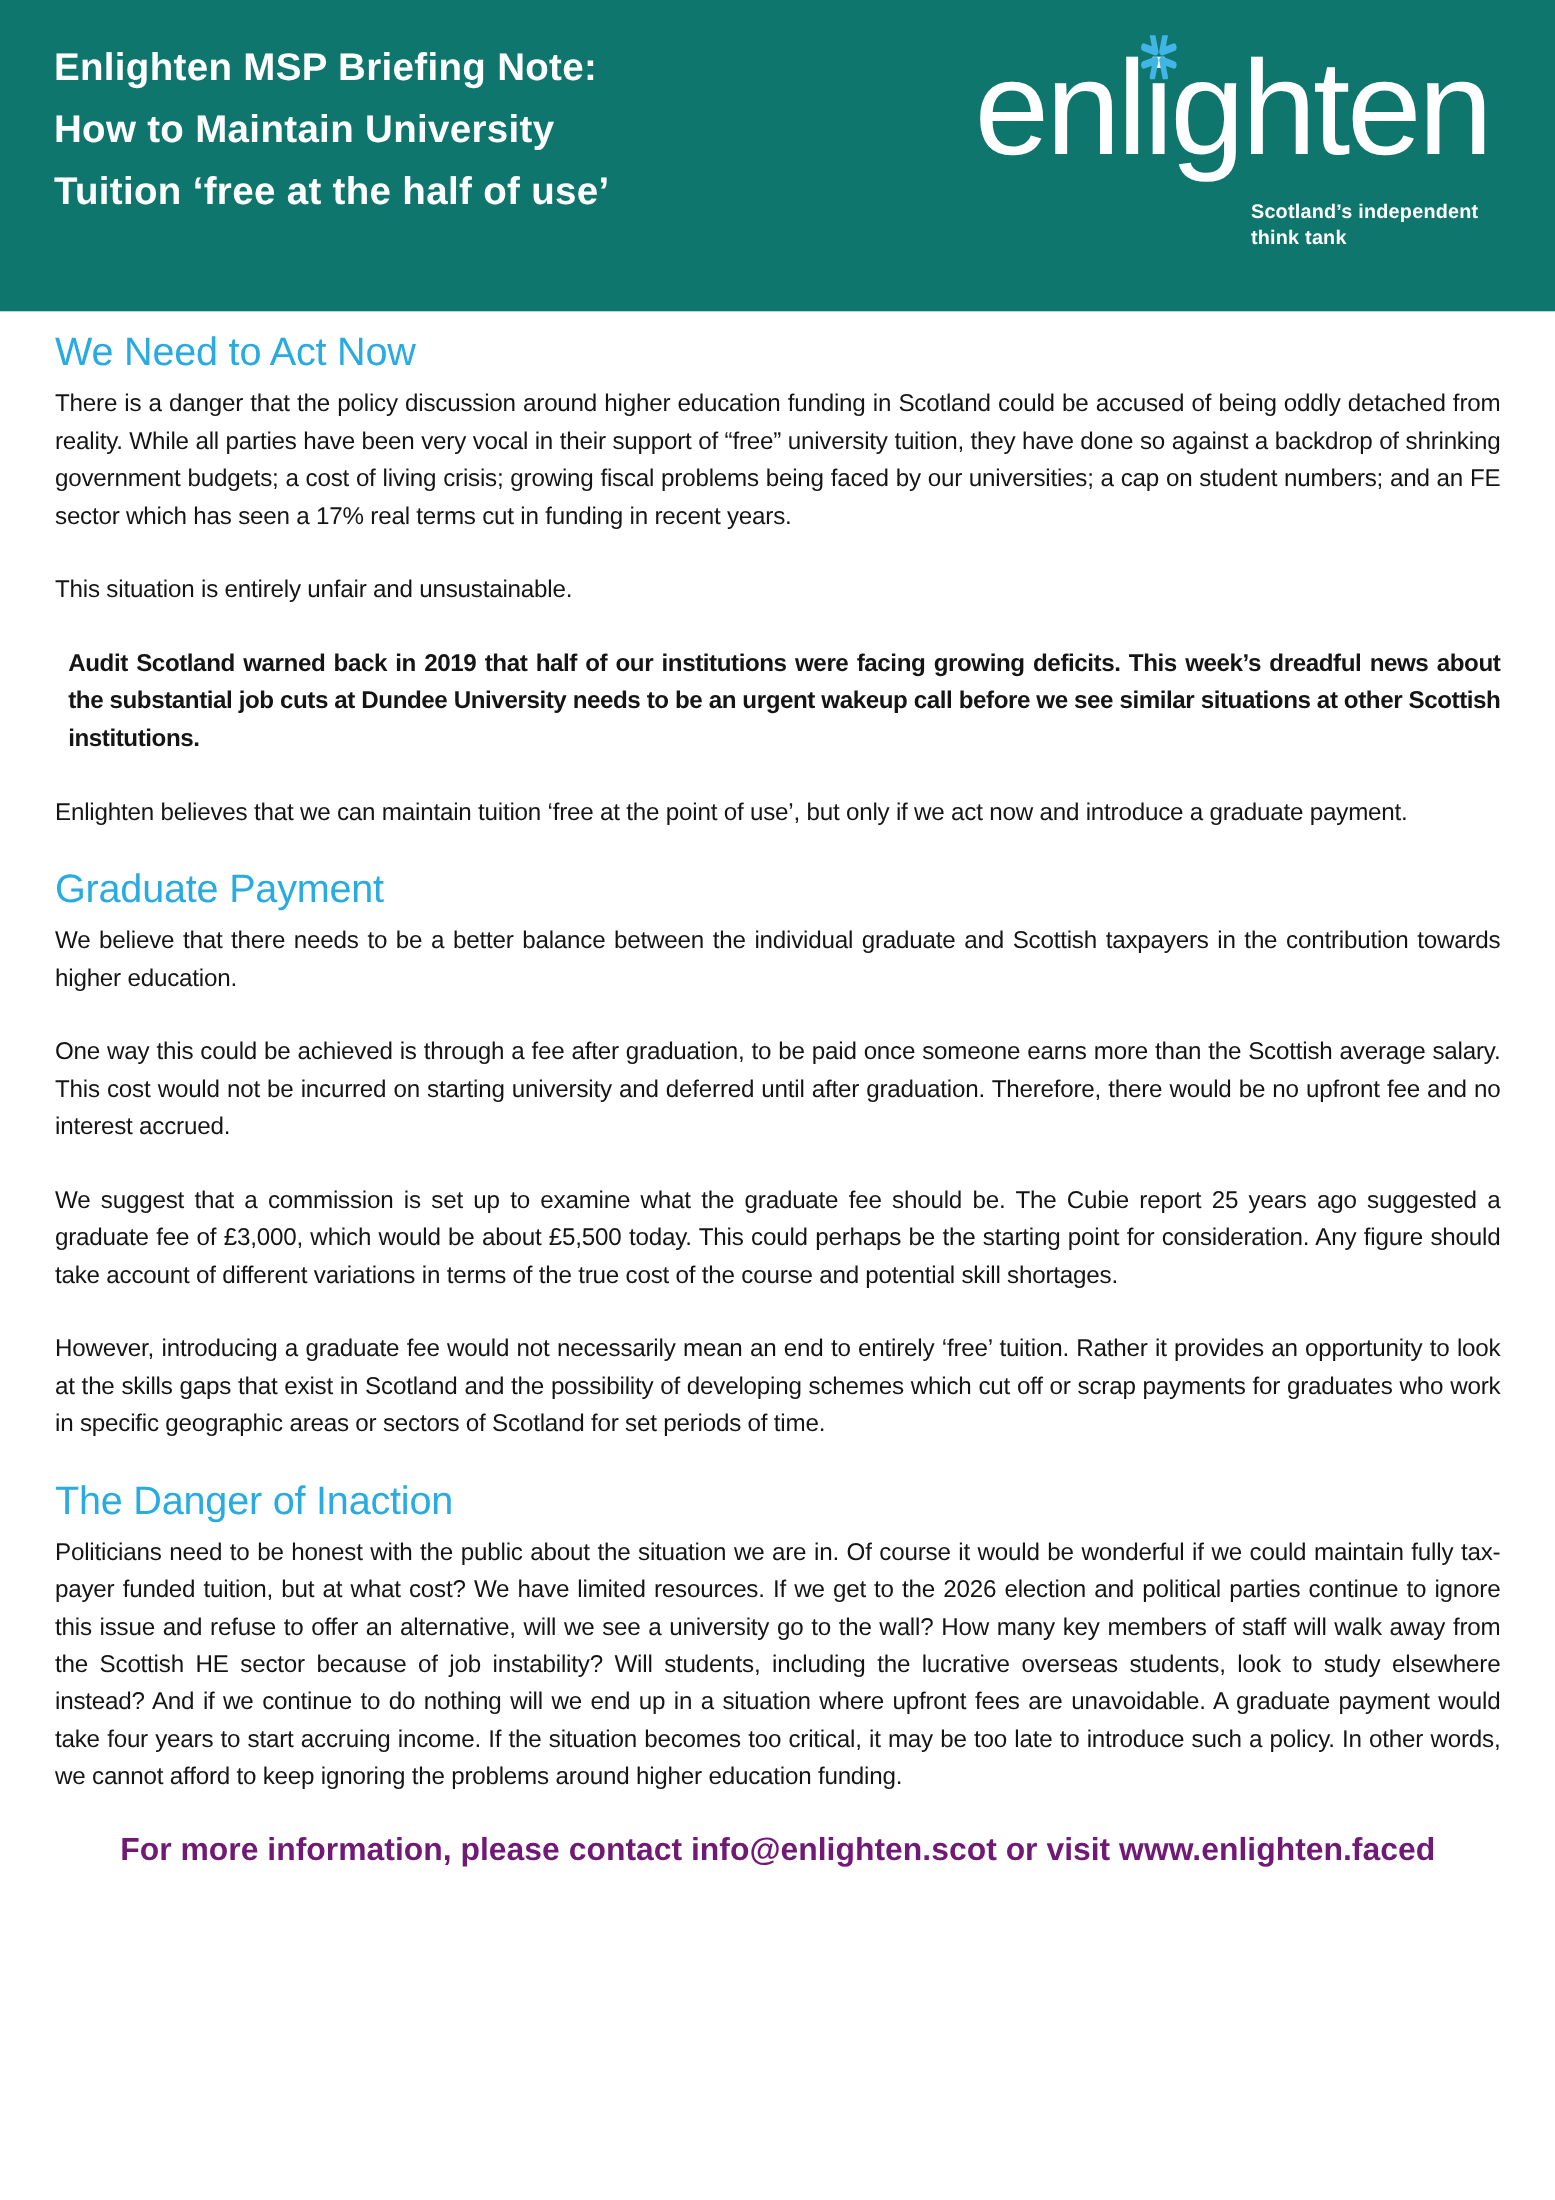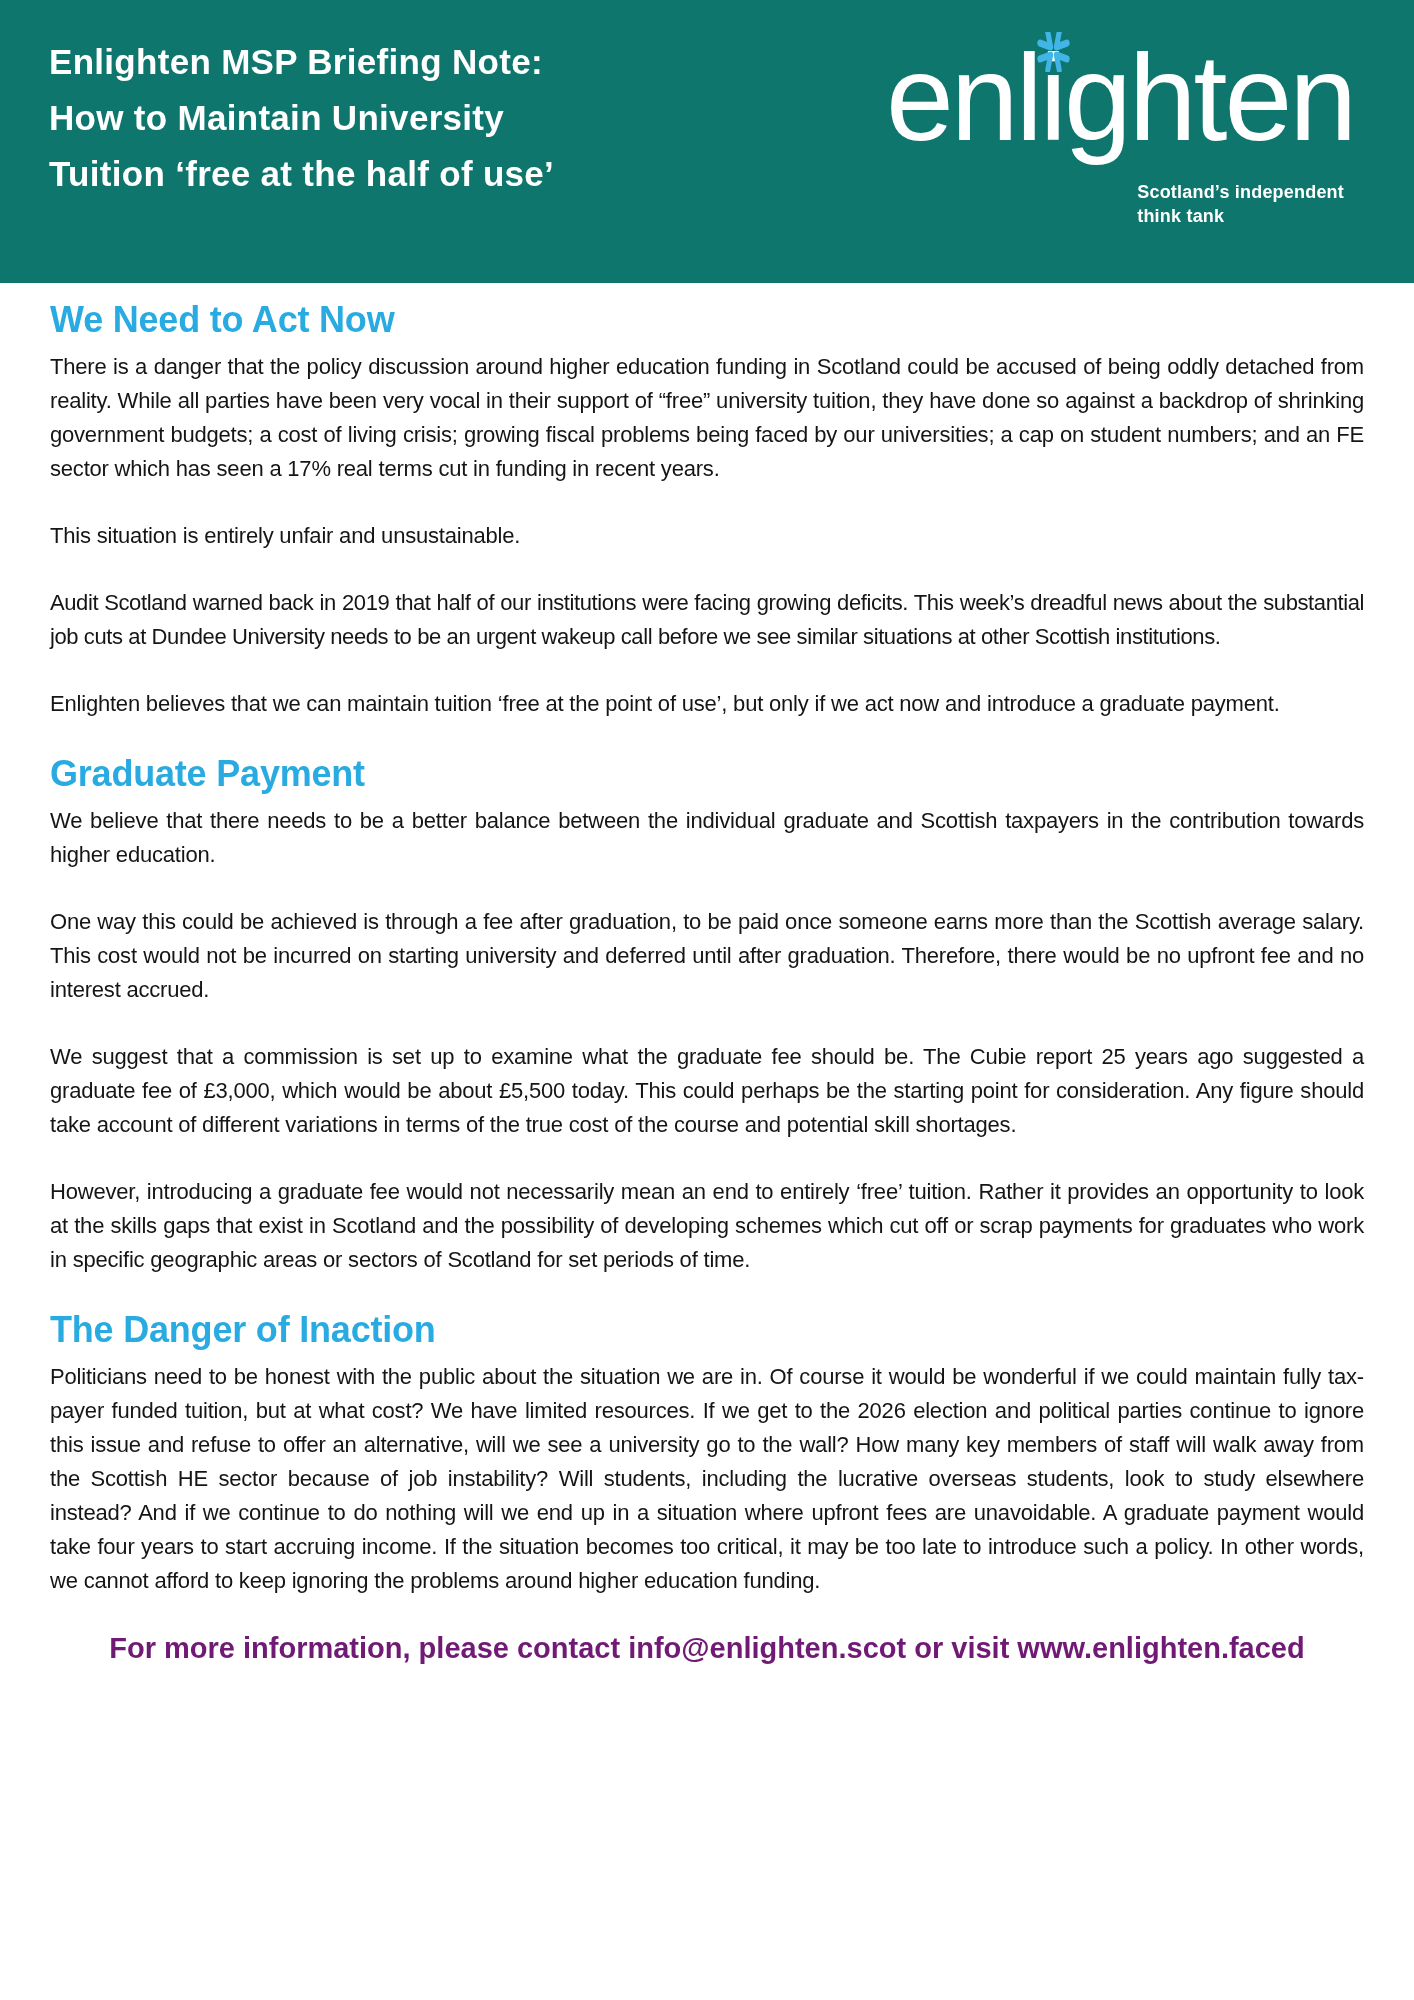--- a/index.html
+++ b/index.html
@@ -37,28 +37,28 @@
   .tagline {
     position: absolute; right: 14px; top: 146px;
     text-align: left; font-weight: 700;
     font-size: 18px; line-height: 24px; letter-spacing: 0.2px;
     white-space: nowrap;
   }
   
   .content { padding: 0 50px; color: #151515; }
   .section-heading {
     color: #29abe2; font-size: 36px; line-height: 40px;
-    font-weight: 700; margin: 17px 0 10px 0; letter-spacing: -0.2px;
+    font-weight: 400; margin: 17px 0 10px 0; letter-spacing: -0.2px;
   }
   .para {
     font-size: 22px; line-height: 34px;
     text-align: justify; letter-spacing: -0.2px;
     margin: 0 0 33px 0;
   }
-  .para.bold { font-weight: 400; letter-spacing: -0.4px; }
+  .para.bold { font-weight: 700; letter-spacing: -0.4px; margin-left: 12px; }
   .footer-line {
     margin-top: 1px;
     text-align: center; color: #29abe2;
     font-size: 29px; line-height: 34px; font-weight: 700;
     white-space: nowrap;
   }
   .footer-line span { color: #701a75; }
 </style>
 </head>
 <body>

